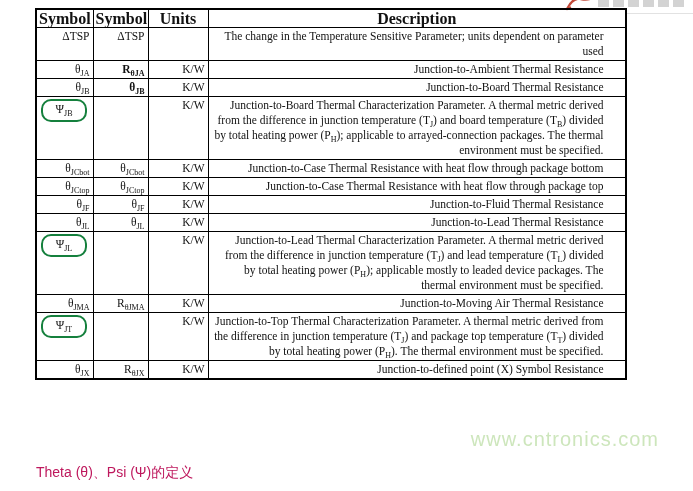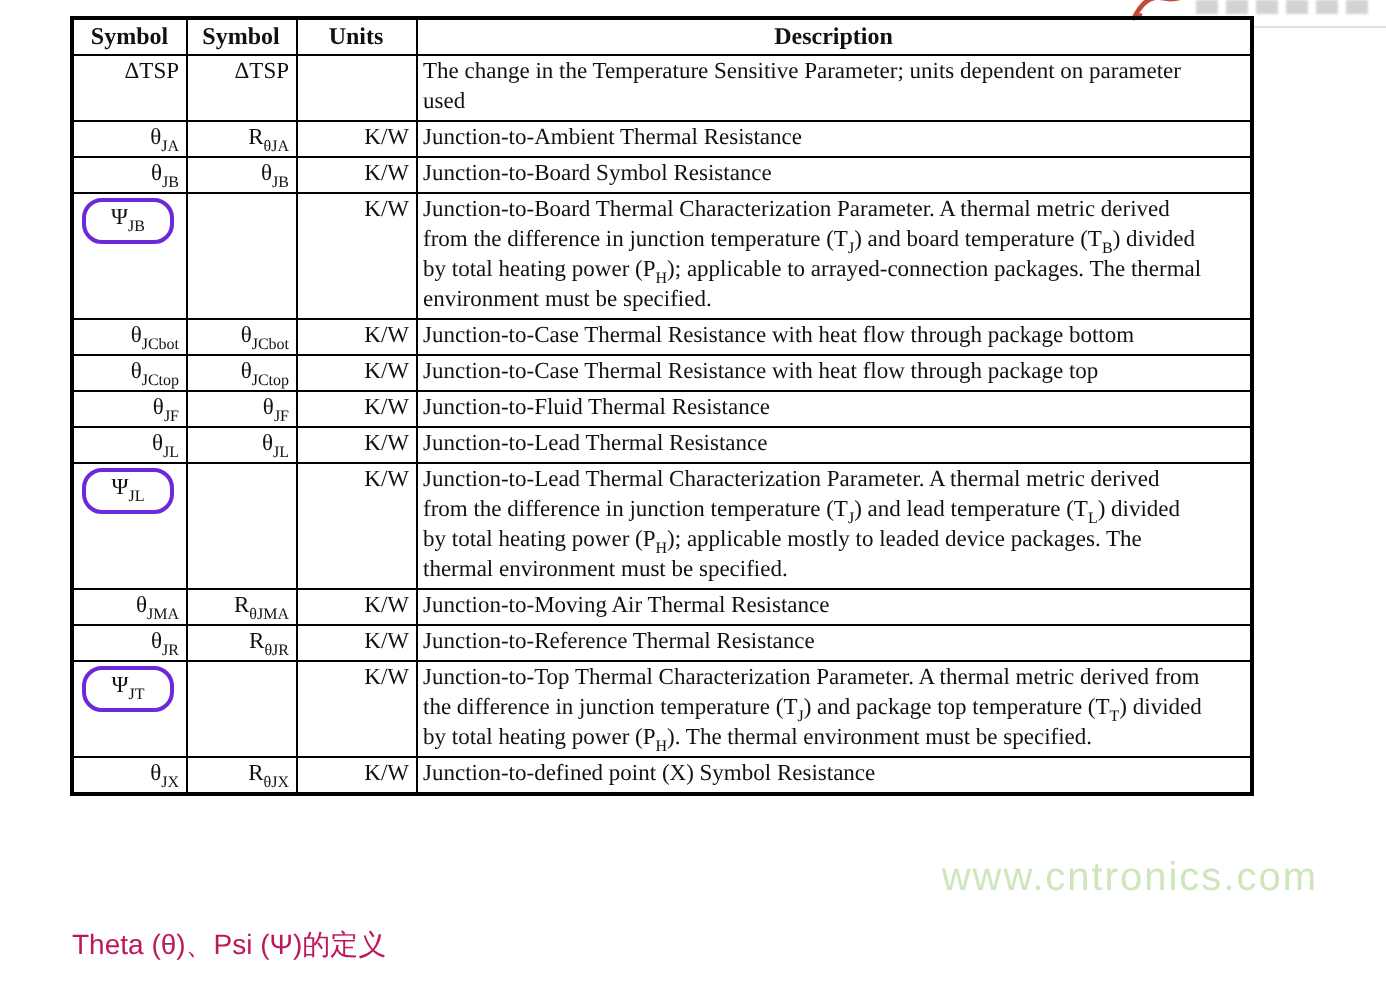--- a/index.html
+++ b/index.html
@@ -18,33 +18,33 @@
     position:absolute;left:35px;top:8px;width:590px;
     border-collapse:collapse;table-layout:fixed;
     font-size:11.5px;line-height:15px;
   }
   table.def td, table.def th{
     border:1px solid #000;vertical-align:top;padding:1px 3px;
     overflow:hidden;
   }
   table.def{border:2px solid #000;}
   table.def th{
-    font-weight:bold;text-align:center;font-size:12px;padding:1px 2px;
+    font-weight:bold;text-align:center;font-size:16px;padding:1px 2px;
   }
   col.c1{width:57px;} col.c2{width:55px;} col.c3{width:60px;} col.c4{width:418px;}
   td.sym, td.units{text-align:right;}
-  td.desc .txt{max-width:392px;display:block;}
+  td.desc .txt{max-width:392px;display:block;text-align:right;}
   sub{font-size:8px;line-height:0;}
   
   td.redL{border-left:2px solid #b4281e;border-top:2px solid #b4281e;border-bottom:2px solid #b4281e;}
-  td.redR{border-right:2px solid #b4281e;border-top:2px solid #b4281e;border-bottom:2px solid #b4281e;}
+  td.redR{border-right:2px solid #b4281e;border-top:2px solid #b4281e;border-bottom:2px solid #b4281e;font-weight:bold;}
   
   td.ovalcell{text-align:left;}
   .red-oval{
-    display:inline-block;border:2px solid #6d28d9;border-radius:10px;
+    display:inline-block;border:2px solid #15803d;border-radius:10px;
     padding:1px 9px 3px 9px;margin:1px 0 0 1px;min-width:24px;text-align:center;
   }
 
   
   .caption{
     position:absolute;left:36px;top:464px;
     font-family:"Liberation Sans", sans-serif;font-size:14px;color:#be185d;
   }
   .watermark{
     position:absolute;right:34px;top:428px;
@@ -101,21 +101,21 @@
         <td class="units">K/W</td>
         <td class="desc">
           <span class="txt">Junction-to-Ambient Thermal Resistance</span>
         </td>
       </tr>
       <tr>
         <td class="sym redL">θ<sub>JB</sub></td>
         <td class="sym redR">θ<sub>JB</sub></td>
         <td class="units">K/W</td>
         <td class="desc">
-          <span class="txt">Junction-to-Board Symbol Resistance</span>
+          <span class="txt">Junction-to-Board Thermal Resistance</span>
         </td>
       </tr>
       <tr>
         <td class="sym ovalcell"><span class="red-oval">Ψ<sub>JB</sub></span></td>
         <td class="sym"></td>
         <td class="units">K/W</td>
         <td class="desc">
           <span class="txt">Junction-to-Board Thermal Characterization Parameter. A thermal metric derived from the difference in junction temperature (T<sub>J</sub>) and board temperature (T<sub>B</sub>) divided by total heating power (P<sub>H</sub>); applicable to arrayed-connection packages. The thermal environment must be specified.</span>
         </td>
       </tr>
@@ -161,28 +161,20 @@
       </tr>
       <tr>
         <td class="sym">θ<sub>JMA</sub></td>
         <td class="sym">R<sub>θJMA</sub></td>
         <td class="units">K/W</td>
         <td class="desc">
           <span class="txt">Junction-to-Moving Air Thermal Resistance</span>
         </td>
       </tr>
       <tr>
-        <td class="sym">θ<sub>JR</sub></td>
-        <td class="sym">R<sub>θJR</sub></td>
-        <td class="units">K/W</td>
-        <td class="desc">
-          <span class="txt">Junction-to-Reference Thermal Resistance</span>
-        </td>
-      </tr>
-      <tr>
         <td class="sym ovalcell"><span class="red-oval">Ψ<sub>JT</sub></span></td>
         <td class="sym"></td>
         <td class="units">K/W</td>
         <td class="desc">
           <span class="txt">Junction-to-Top Thermal Characterization Parameter. A thermal metric derived from the difference in junction temperature (T<sub>J</sub>) and package top temperature (T<sub>T</sub>) divided by total heating power (P<sub>H</sub>). The thermal environment must be specified.</span>
         </td>
       </tr>
       <tr>
         <td class="sym">θ<sub>JX</sub></td>
         <td class="sym">R<sub>θJX</sub></td>

